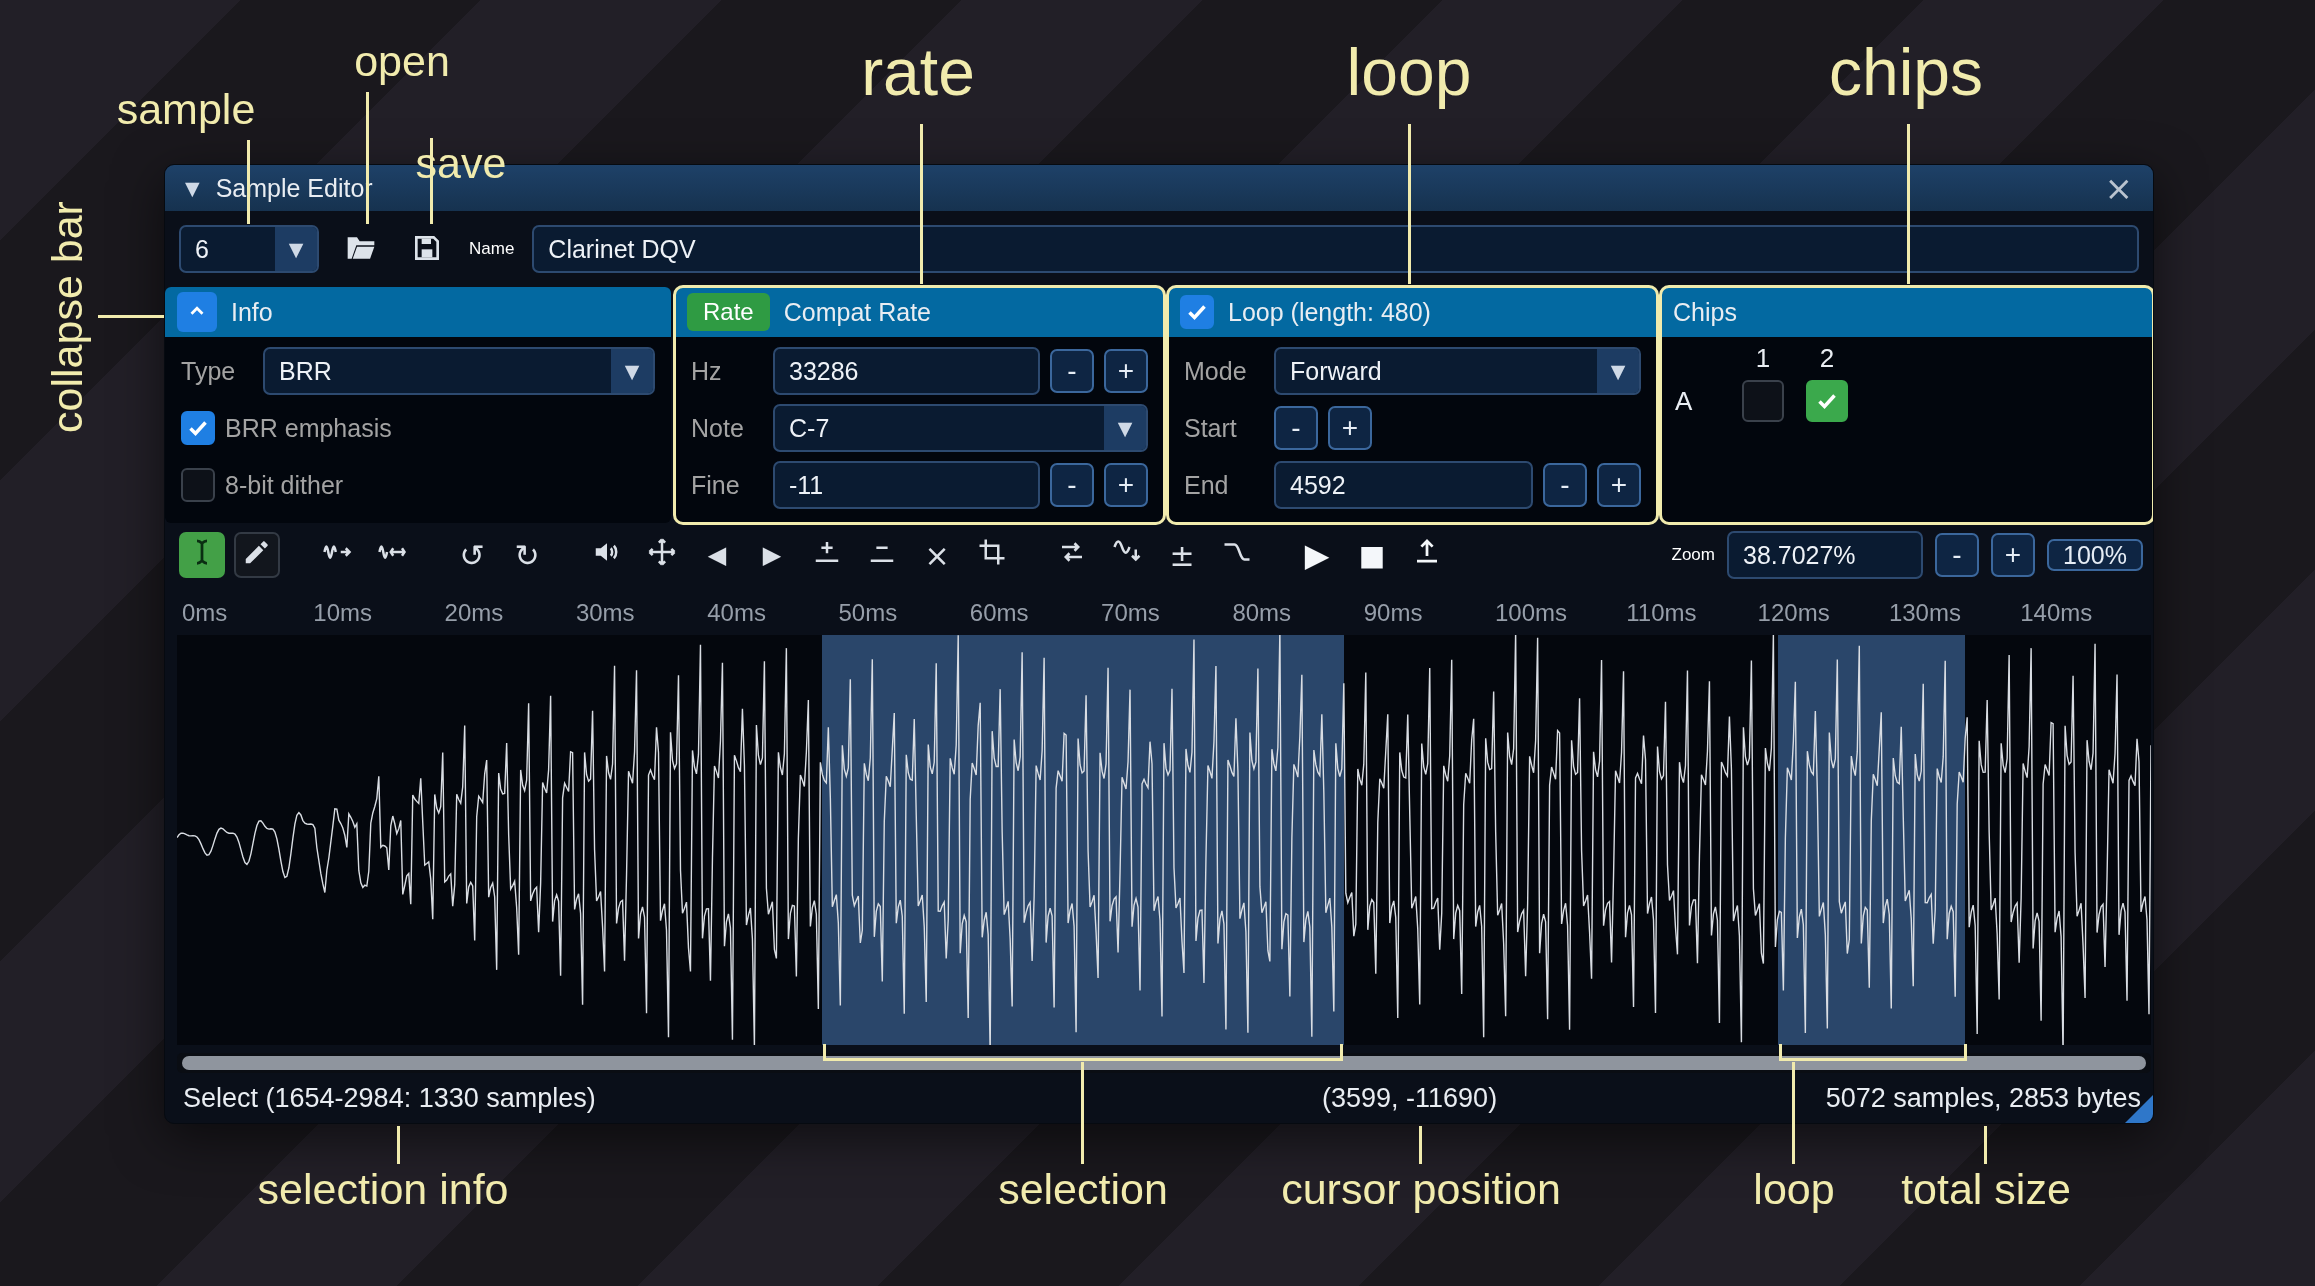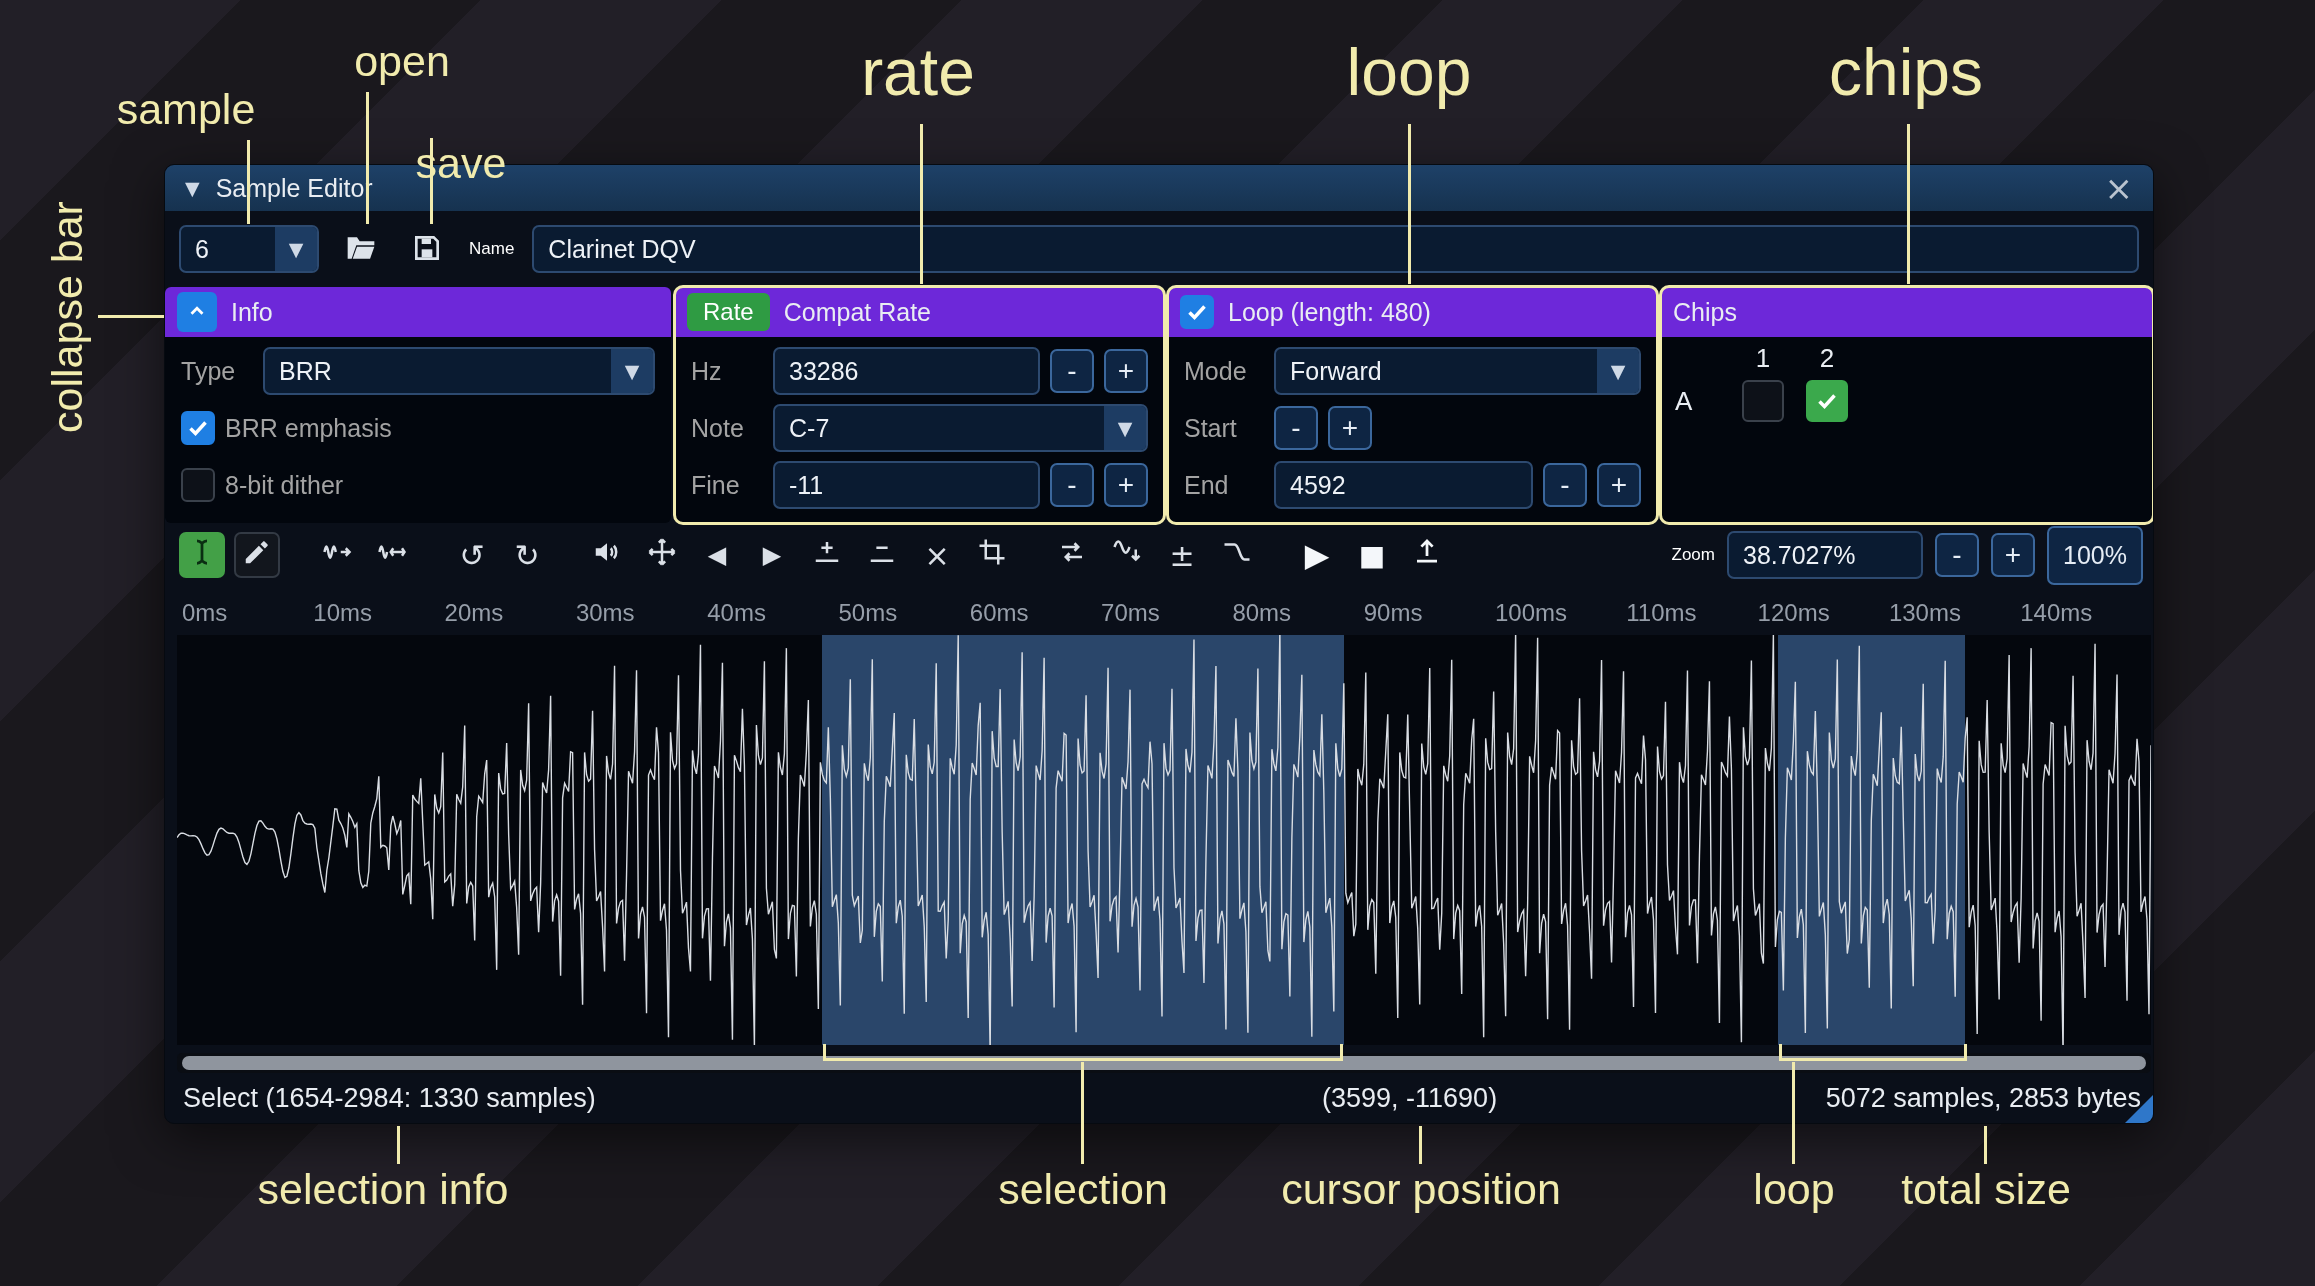--- a/index.html
+++ b/index.html
@@ -46,21 +46,21 @@
     display:flex; align-items:center; justify-content:center; border-radius:7px;
   }
   .iconbtn svg { width:32px; height:32px; }
   .label { font-size:17px; color:#ffffff; white-space:nowrap; }
 
   
   .panels { flex:0 0 236px; display:grid; grid-template-columns:506px 489px 489px 1fr; gap:4px; }
   .panel { background:#02060d; display:flex; flex-direction:column; border-radius:6px; }
   .panel.outlined { outline:3px solid #f1ebad; outline-offset:-1px; border-radius:8px; }
   .panel-header {
-    flex:0 0 50px; background:#6d28d9; display:flex; align-items:center; gap:14px;
+    flex:0 0 50px; background:#0369a1; display:flex; align-items:center; gap:14px;
     padding:0 12px; font-size:25px; border-radius:6px 6px 0 0;
   }
   .panel-body { flex:1; padding:10px 16px; display:flex; flex-direction:column; gap:9px; }
   .frow { display:flex; align-items:center; gap:10px; height:48px; }
   .flabel { font-size:25px; color:#a3a3a3; white-space:nowrap; }
   .w72 { min-width:72px; } .w80 { min-width:80px; }
   .grow { flex:1; min-width:0; }
 
   .collapse-btn {
     width:40px; height:40px; border-radius:6px; background:#1f7fe3; border:none;
@@ -94,21 +94,21 @@
     width:46px; height:46px; border-radius:7px; border:none; background:transparent;
     color:#dbe0e7; display:flex; align-items:center; justify-content:center; font-size:30px;
   }
   .tbtn svg { width:30px; height:30px; }
   .tbtn.active { background:#43a047; color:#0a2e12; }
   .tbtn.framed { background:#12161d; border:2px solid #333a44; }
   .tbtn.bright { color:#f4f7fa; font-size:32px; }
   .tgap { width:16px; flex:0 0 16px; }
   .zoom-group { margin-left:auto; display:flex; align-items:center; gap:12px; }
   .zoom-value { width:196px; }
-  .zoom-reset { width:96px; height:59px; border-radius:7px; background:#0e2543; border:2px solid #3b679c; color:#e6edf5; font-size:25px;text-align:center; }
+  .zoom-reset { width:96px; height:32px; border-radius:7px; background:#0e2543; border:2px solid #3b679c; color:#e6edf5; font-size:25px;text-align:center; }
 
   
   .timeline { flex:0 0 44px; position:relative; margin:4px 2px 0 12px; }
   .timeline .tick { position:absolute; top:8px; font-size:24px; color:#969ea9; white-space:nowrap; }
 
   .wave-wrap { flex:1; position:relative; margin:0 2px 0 12px; background:#04070d; overflow:hidden; }
   .overlay { position:absolute; top:0; bottom:0; background:rgba(74,122,184,0.55); }
   .wave-wrap svg { position:absolute; inset:0; width:100%; height:100%; }
 
   .hscroll { flex:0 0 20px; margin:8px 2px 0 12px; background:#0a0d13; border-radius:5px; position:relative; }

